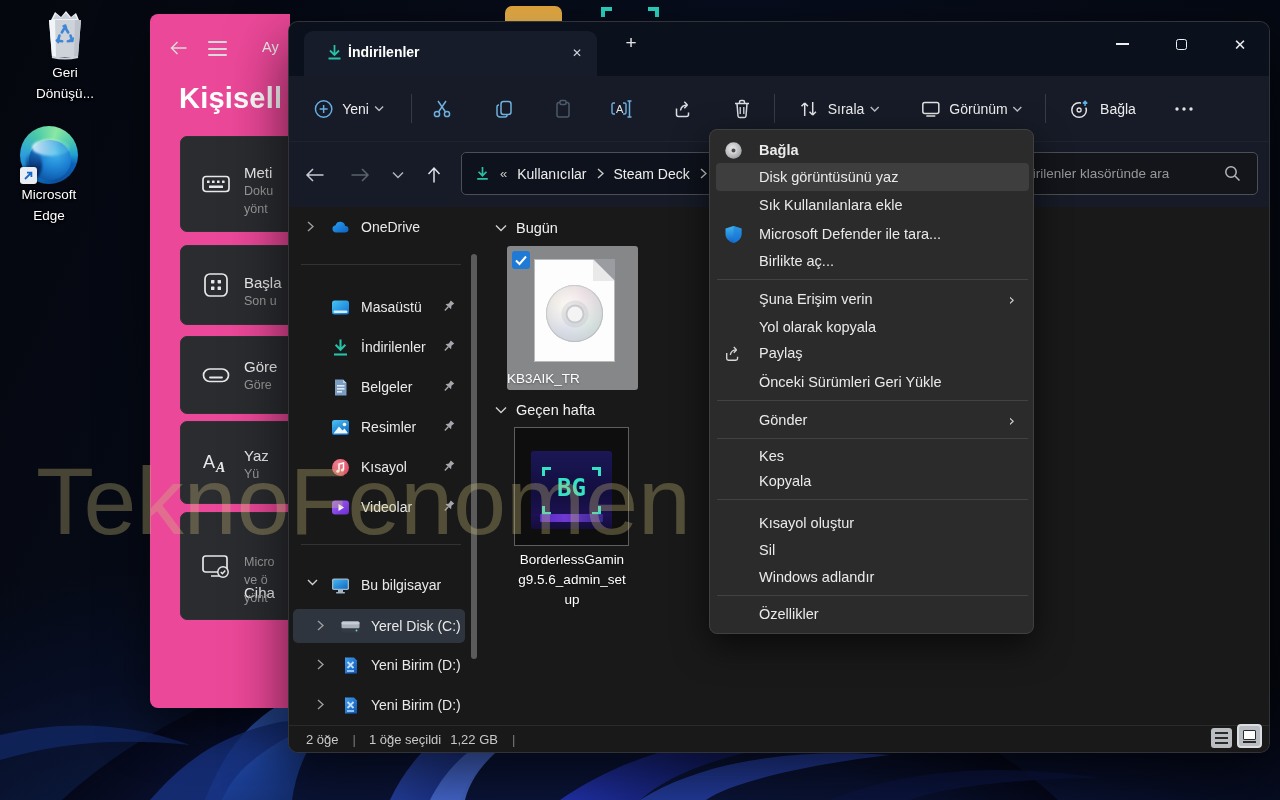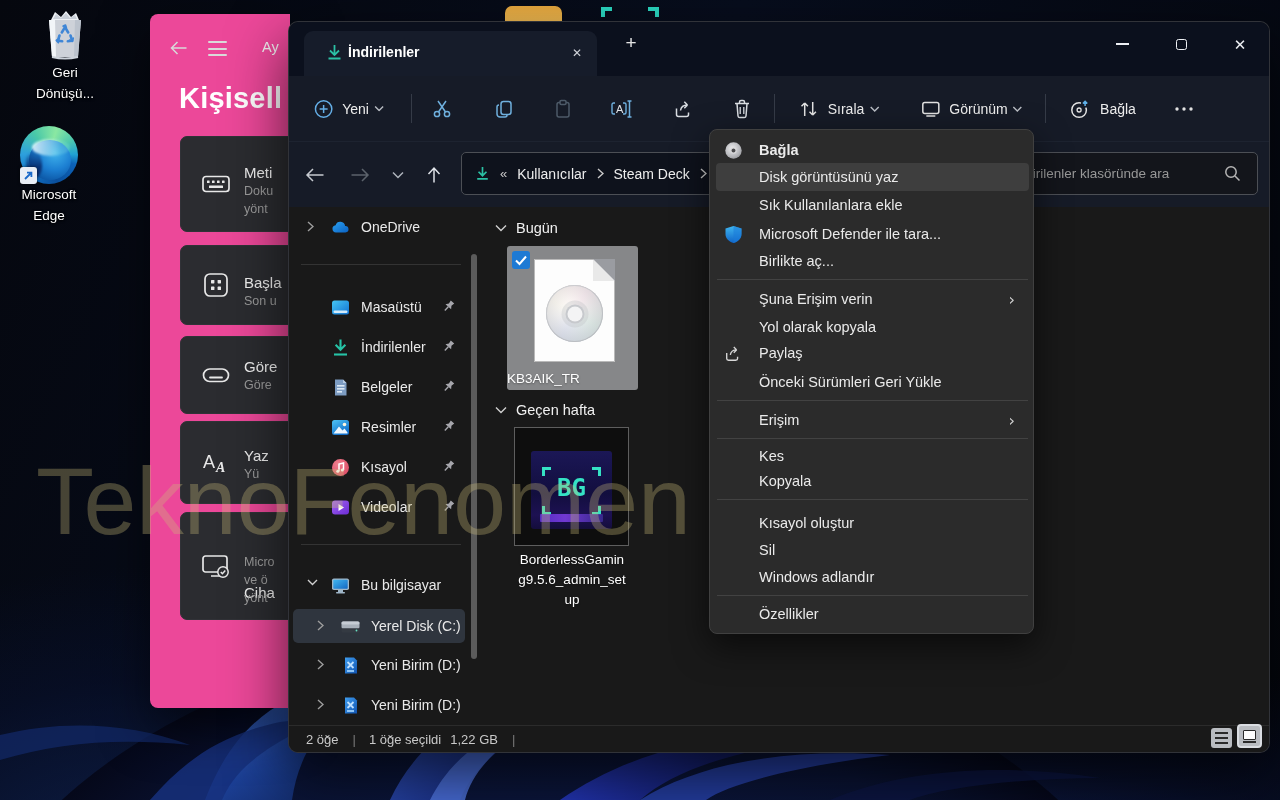--- a/index.html
+++ b/index.html
@@ -924,21 +924,21 @@
         </div>
 
         <div class="mrow" style="top: 238px;">
           <span class="mico"></span>
           <span class="mlabel">Önceki Sürümleri Geri Yükle</span>
 
         </div>
       <div class="msep" style="top: 270px;"></div>
         <div class="mrow" style="top: 276px;">
           <span class="mico"></span>
-          <span class="mlabel">Erişim</span>
+          <span class="mlabel">Gönder</span>
           <span class="marrow">›</span>
         </div>
       <div class="msep" style="top: 308px;"></div>
         <div class="mrow" style="top: 312px;">
           <span class="mico"></span>
           <span class="mlabel">Kes</span>
 
         </div>
 
         <div class="mrow" style="top: 337px;">

